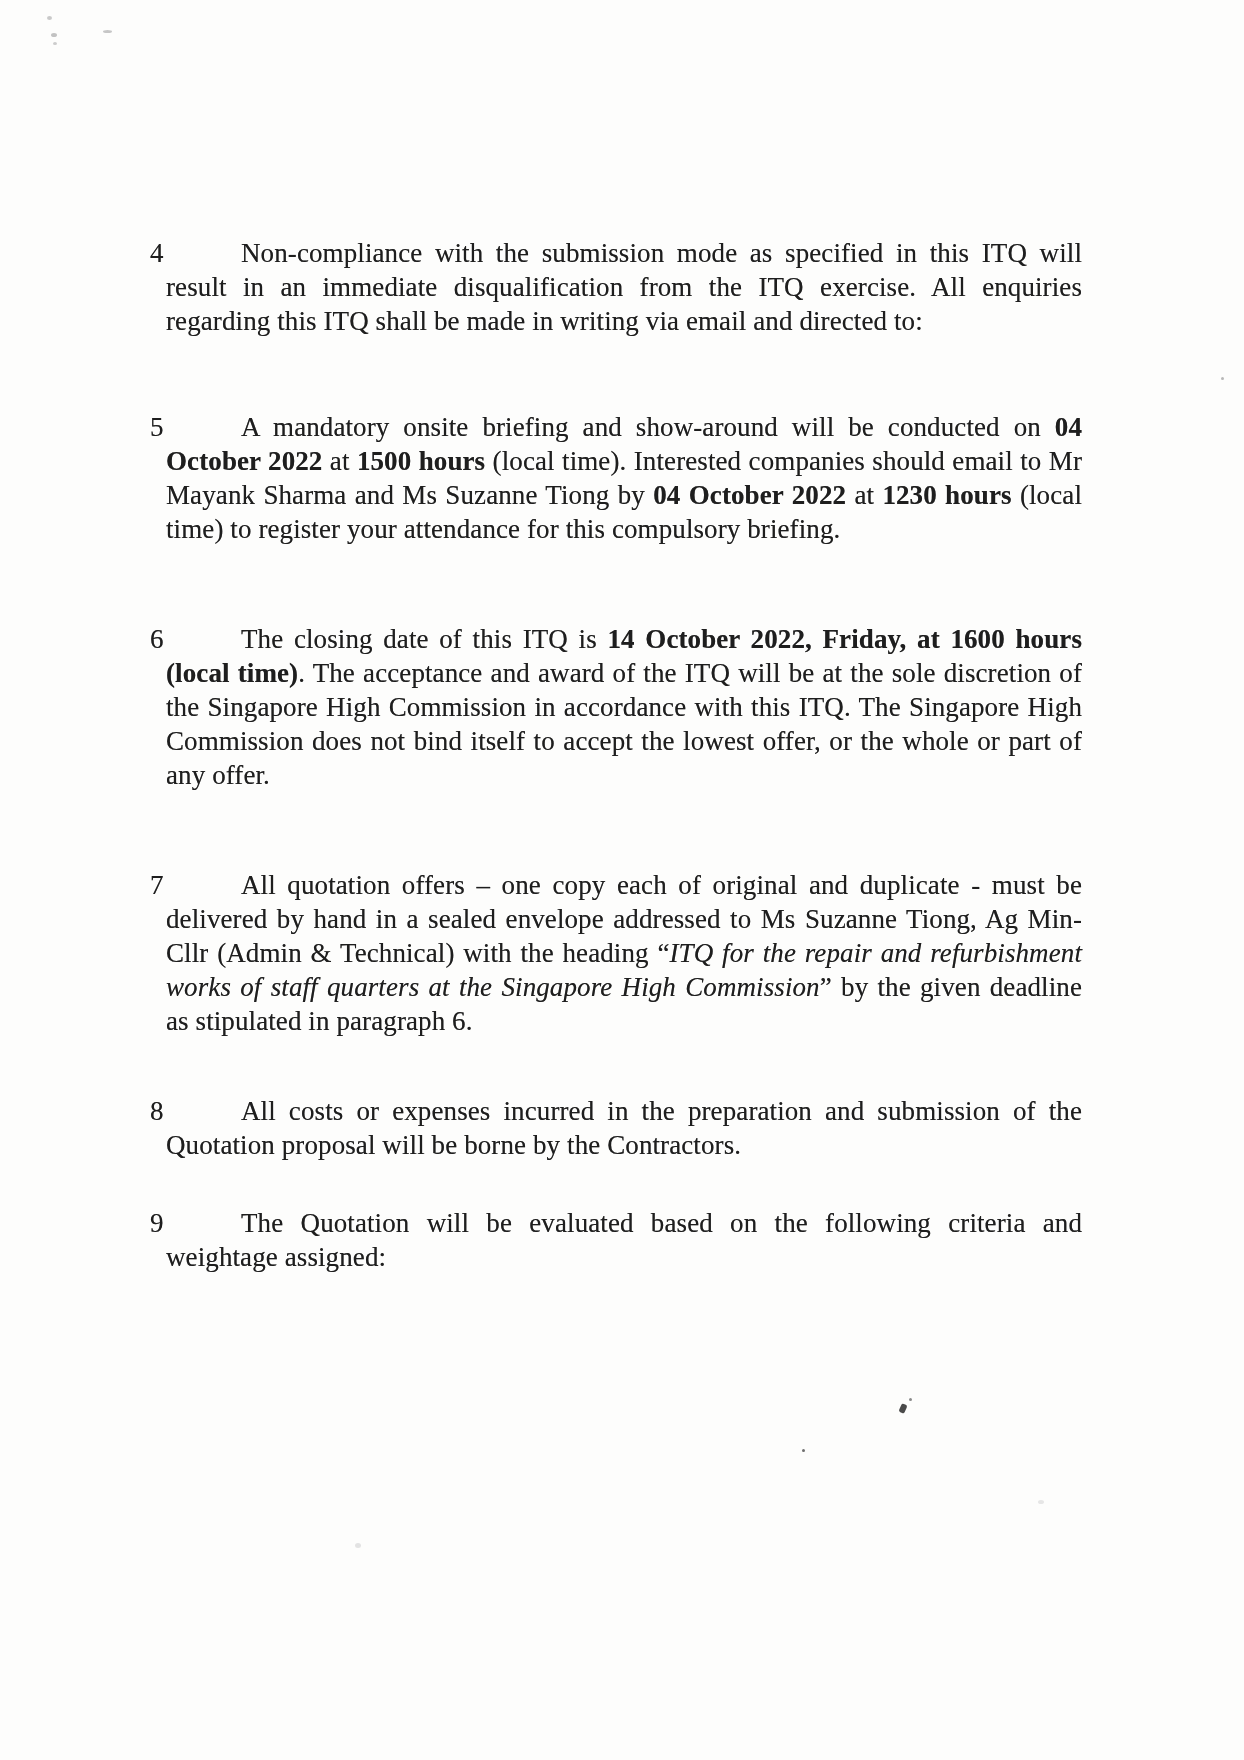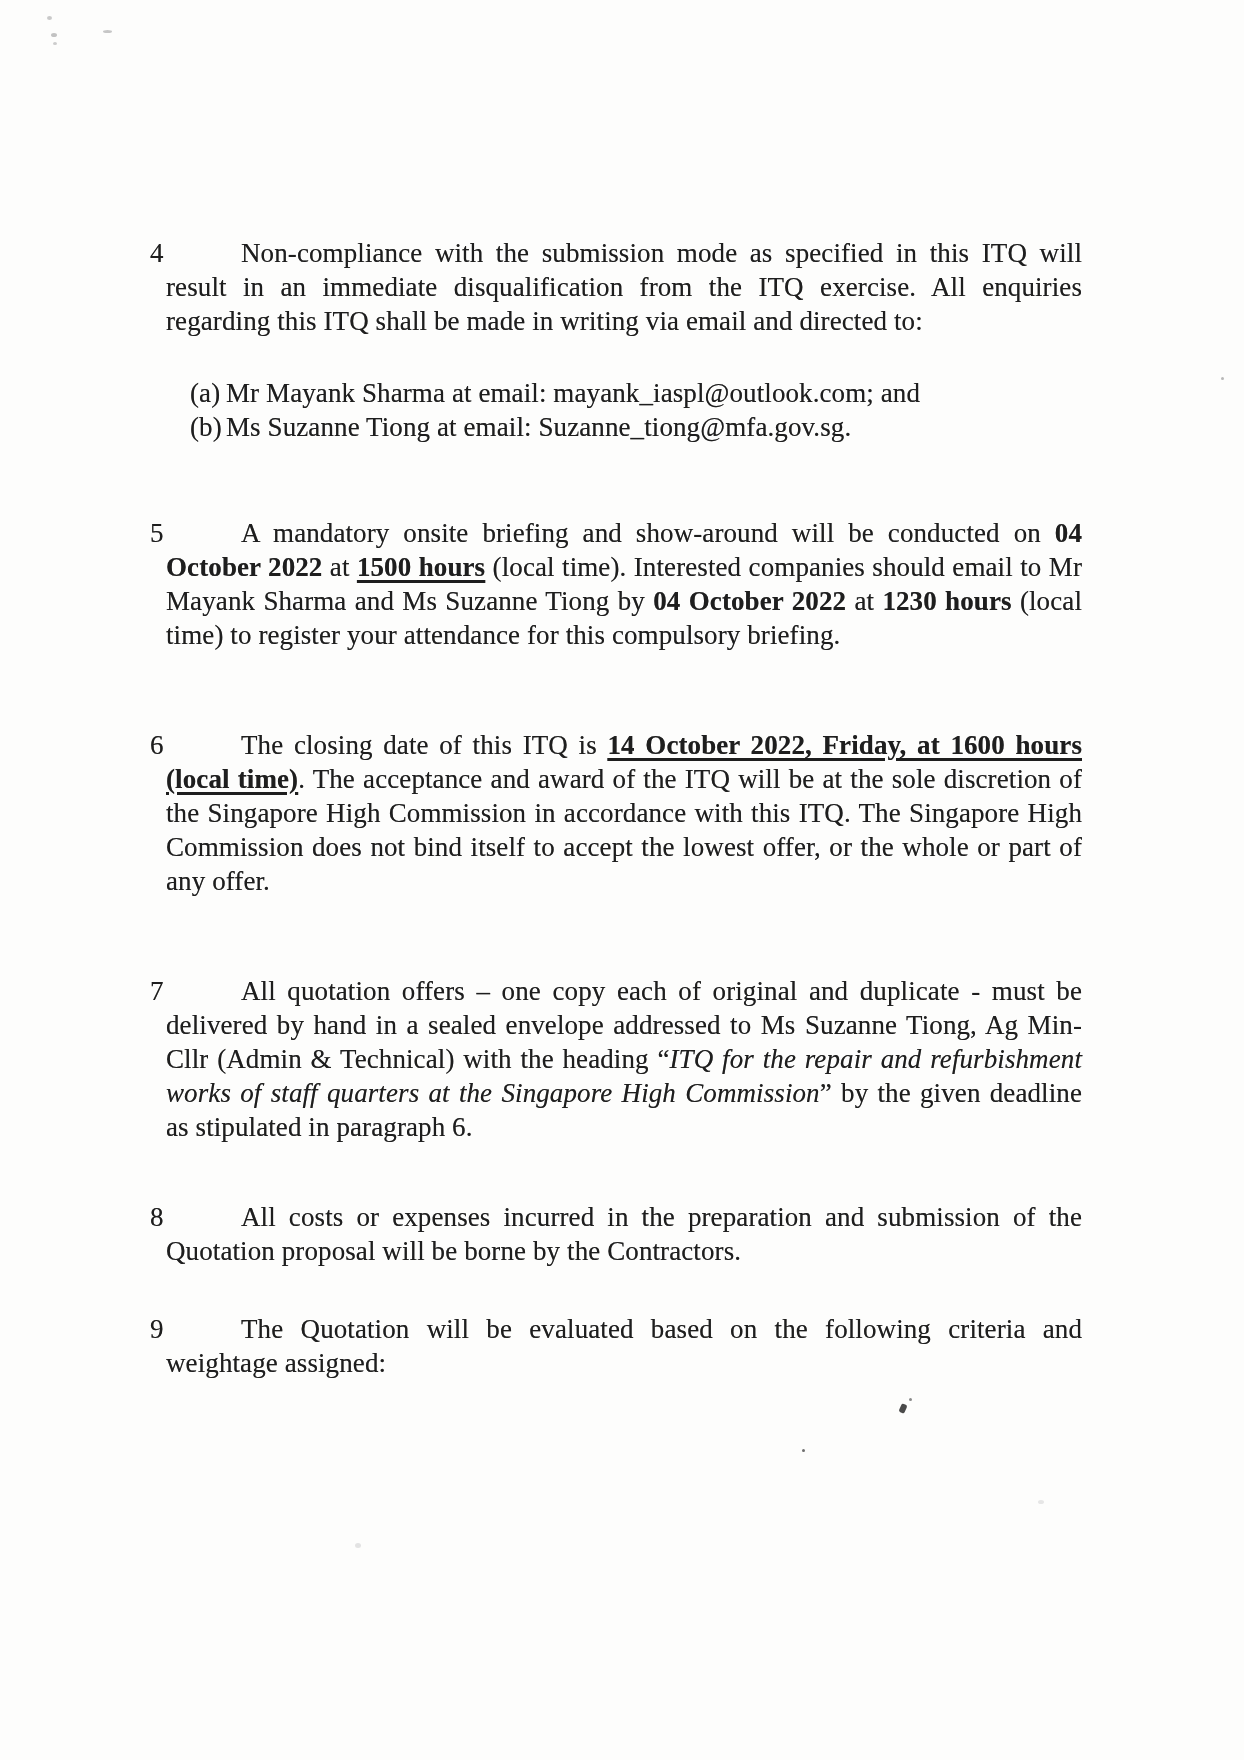--- a/index.html
+++ b/index.html
@@ -44,21 +44,20 @@
   }
   .citem { white-space: nowrap; }
   .clabel { display: inline-block; min-width: 36px; }
   .p5 { margin-top: 72px; }
   .p6 { margin-top: 76px; }
   .p7 { margin-top: 76px; }
   .p8 { margin-top: 56px; }
   .p9 { margin-top: 44px; }
   .b { font-weight: bold; }
   .u {
-    text-decoration: underline;
     text-decoration-thickness: 2.5px;
     text-underline-offset: 4px;
   }
   .i { font-style: italic; }
   
   .speck { position: absolute; border-radius: 50%; }
   .sp-tl1  { left: 47px;  top: 16px;   width: 5px;  height: 4px; background: #c9c9c9; }
   .sp-tl2  { left: 51px;  top: 33px;   width: 6px;  height: 4px; background: #c2c2c2; }
   .sp-tl3  { left: 53px;  top: 42px;   width: 4px;  height: 3px; background: #cccccc; }
   .sp-tl4  { left: 103px; top: 30px;   width: 9px;  height: 3px; background: #c6c6c6; }
@@ -85,24 +84,20 @@
   <div class="speck sp-sm1"></div>
   <div class="speck sp-sm2"></div>
 
   <main class="content">
 
     <section class="para p4">
       <span class="pnum">4</span>
       <p class="ptext"><span>Non-compliance with the submission mode as specified in this ITQ will result in an immediate disqualification from the ITQ exercise.  All enquiries regarding this ITQ shall be made in writing via email and directed to:</span></p>
     </section>
 
-    <section class="contacts">
-      <div class="citem"><span class="clabel">(a)</span><span>Mr Mayank Sharma at email: mayank_iaspl@outlook.com; and</span></div>
-      <div class="citem"><span class="clabel">(b)</span><span>Ms Suzanne Tiong at email: Suzanne_tiong@mfa.gov.sg.</span></div>
-    </section>
 
     <section class="para p5">
       <span class="pnum">5</span>
       <p class="ptext"><span>A mandatory onsite briefing and show-around will be conducted on </span><span class="b">04 October 2022</span><span> at </span><span class="b u">1500 hours</span><span> (local time).  Interested companies should email to Mr Mayank Sharma and Ms Suzanne Tiong by </span><span class="b">04 October 2022</span><span> at </span><span class="b">1230 hours</span><span> (local time) to register your attendance for this compulsory briefing.</span></p>
     </section>
 
     <section class="para p6">
       <span class="pnum">6</span>
       <p class="ptext"><span>The closing date of this ITQ is </span><span class="b u">14 October 2022, Friday, at 1600 hours (local time)</span><span>.  The acceptance and award of the ITQ will be at the sole discretion of the Singapore High Commission in accordance with this ITQ.  The Singapore High Commission does not bind itself to accept the lowest offer, or the whole or part of any offer.</span></p>
     </section>

